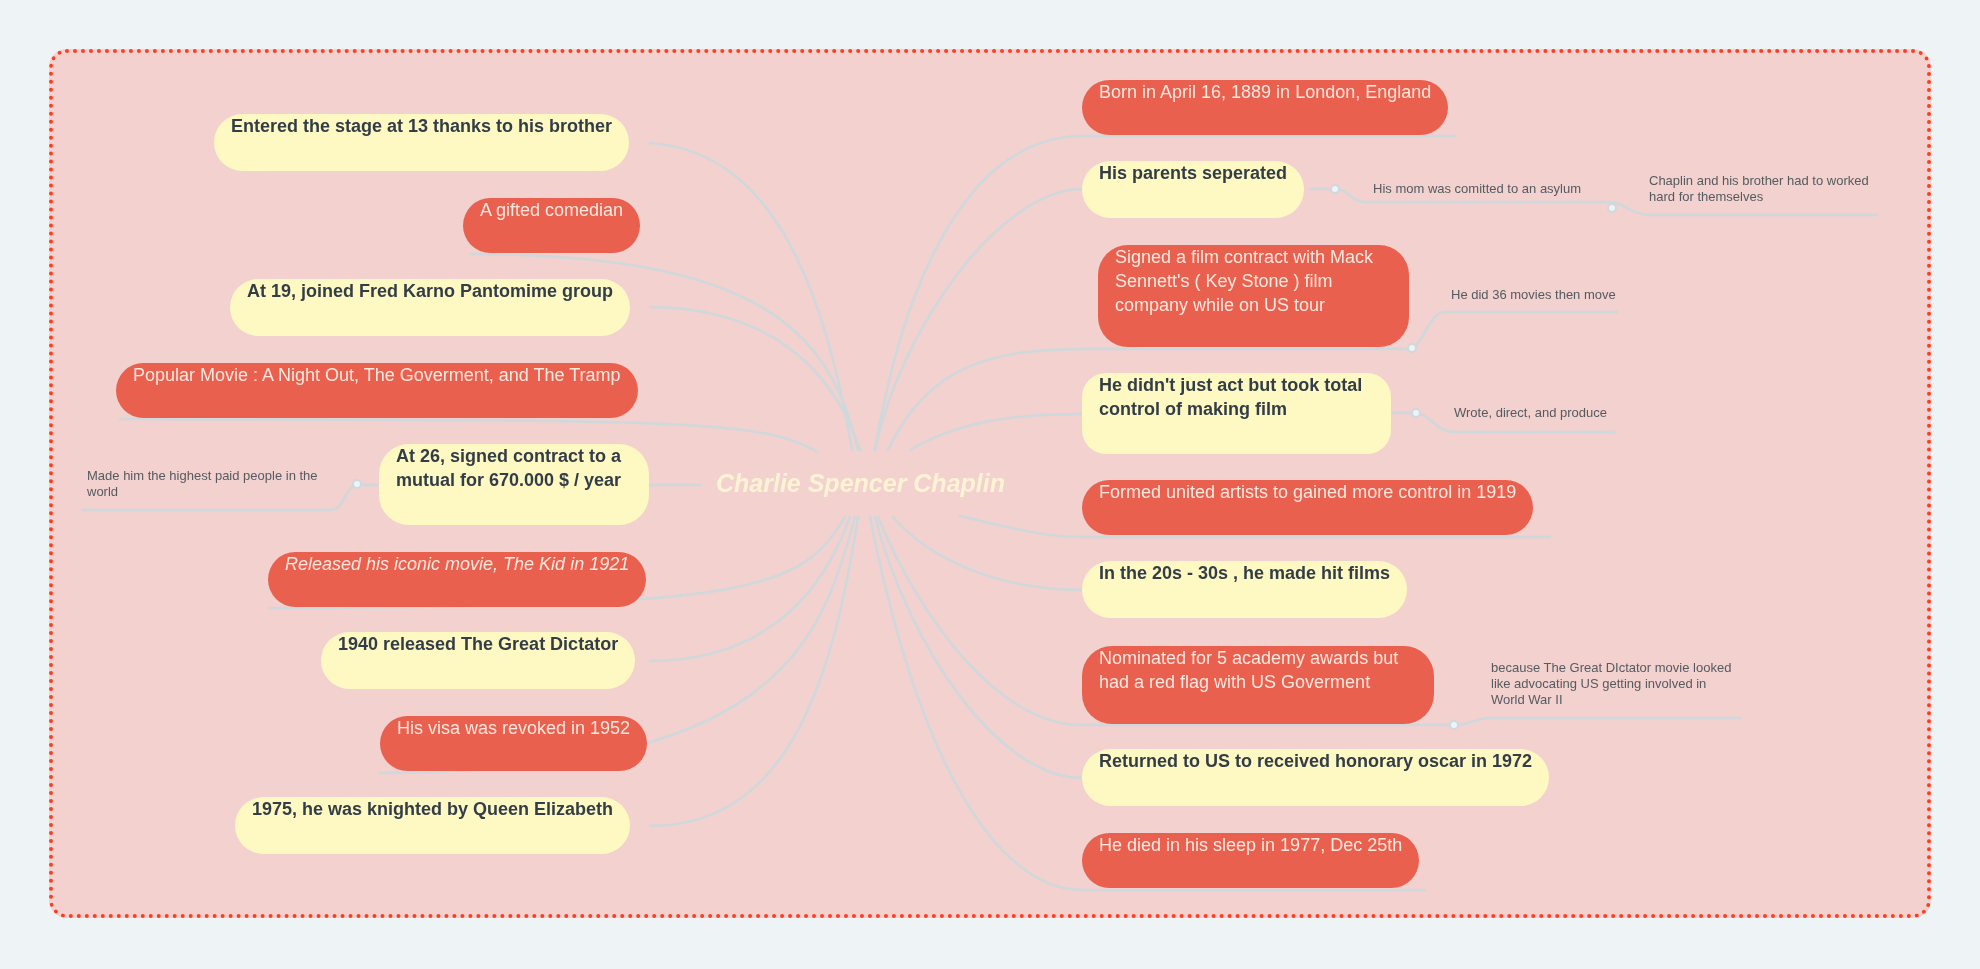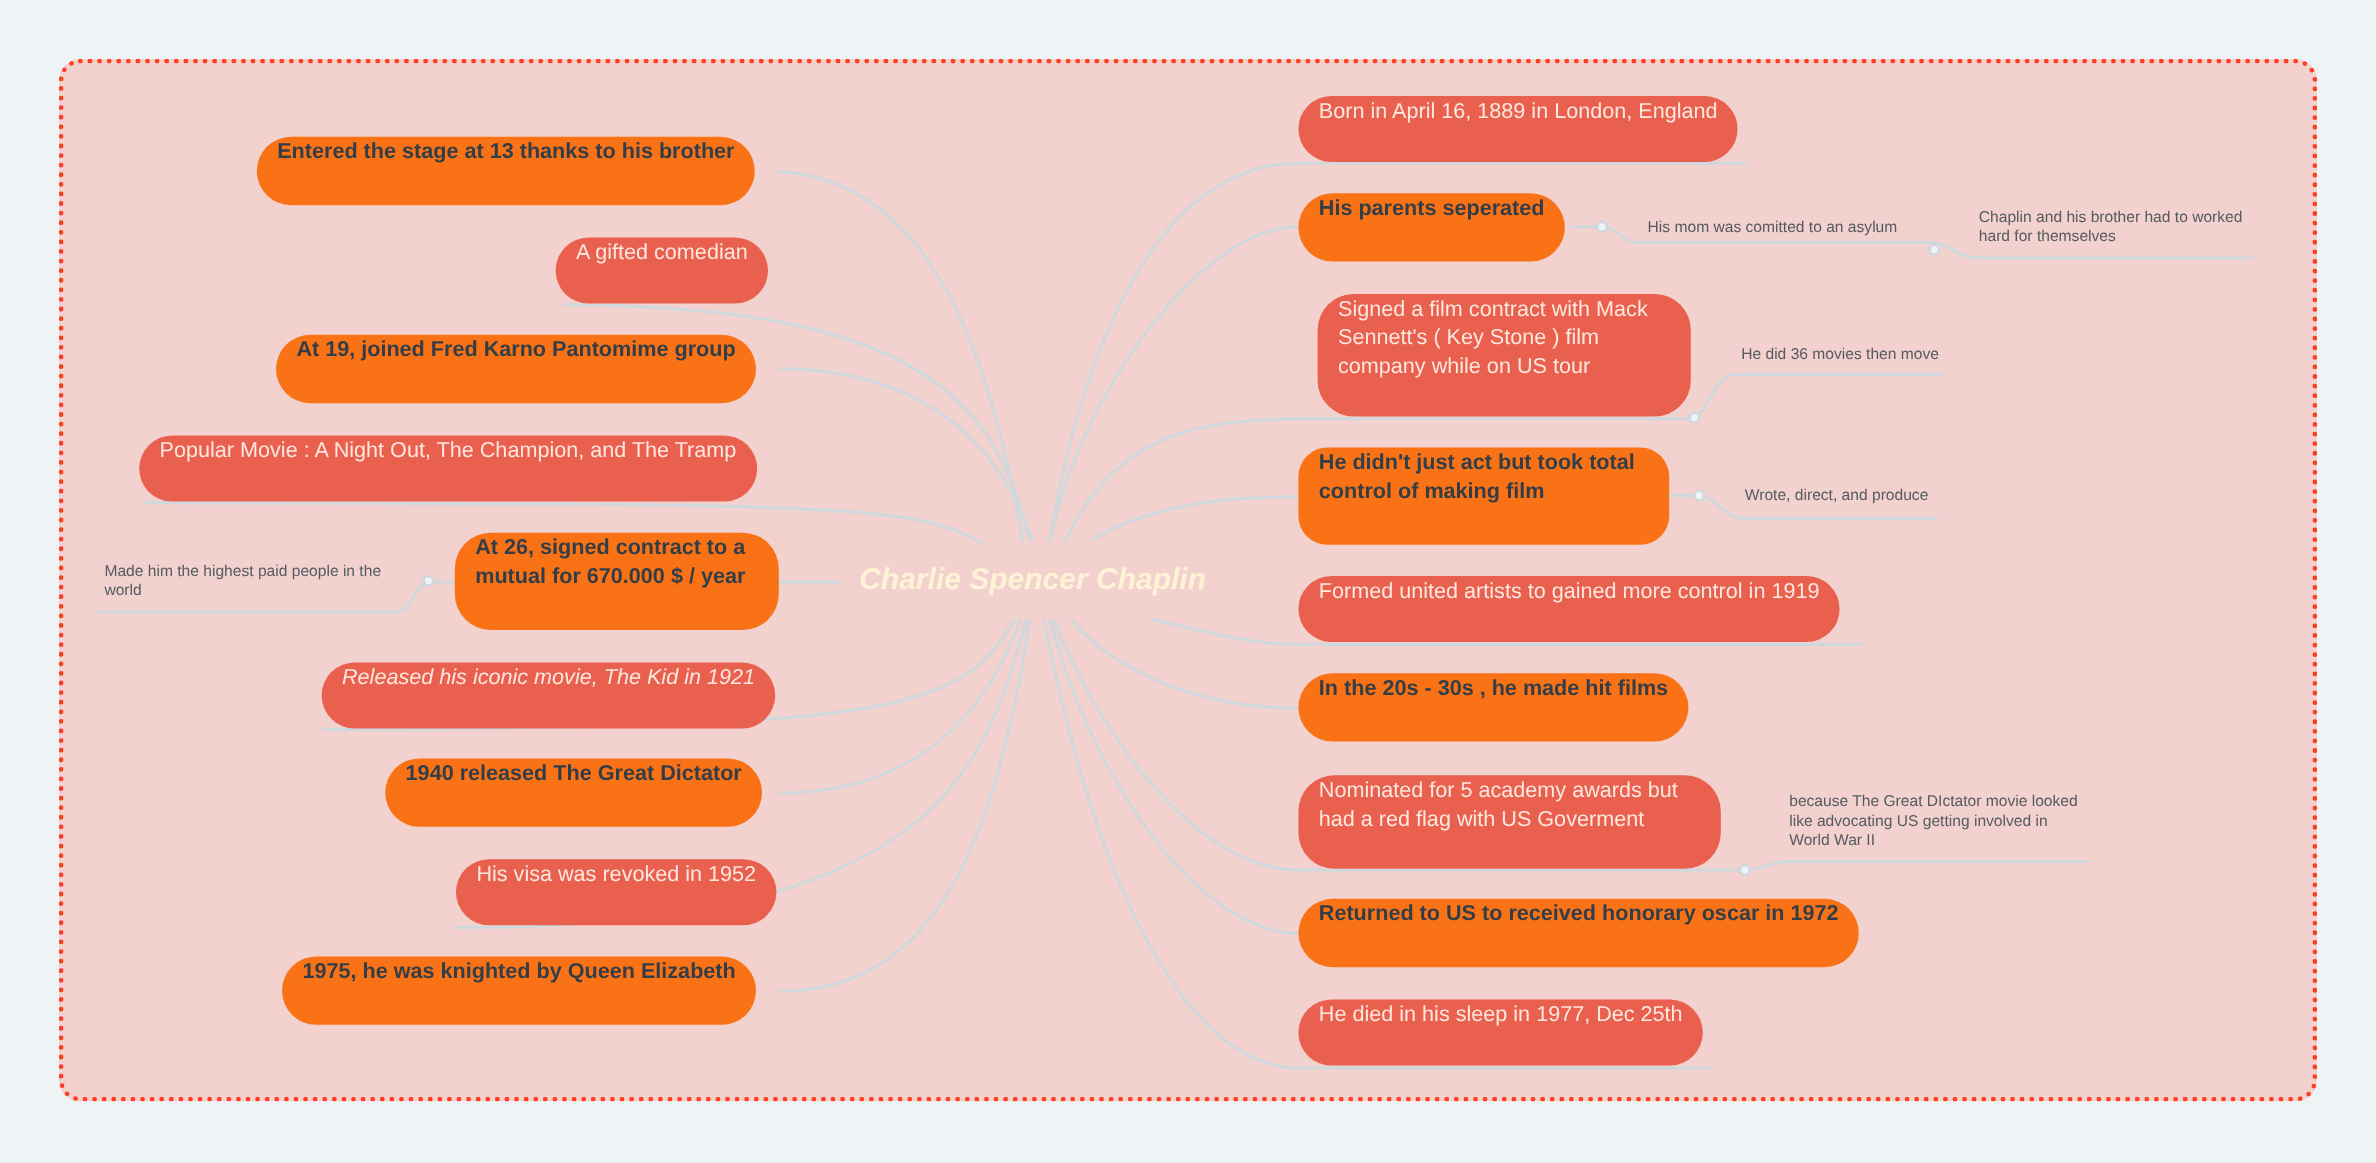--- a/index.html
+++ b/index.html
@@ -1,21 +1,21 @@
 <!DOCTYPE html>
 <html><head>
 <meta charset="utf-8">
 <style>
   html, body { margin:0; padding:0; }
   body { width:1980px; height:969px; background:#eef3f6; position:relative; overflow:hidden; font-family:"Liberation Sans", "DejaVu Sans", sans-serif; }
   .canvas { position:absolute; left:49px; top:49px; width:1882px; height:869px; background:#f2d1ce; border:4px dotted #ff3d1f; border-radius:18px; box-sizing:border-box; }
   svg.links { position:absolute; left:0; top:0; width:1980px; height:969px; pointer-events:none; }
   .node { position:absolute; box-sizing:border-box; border-radius:30px; padding:0 17px; display:flex; font-size:18px; line-height:24px; white-space:nowrap; }
   .node.red { background:#e9604f; color:#fde8df; }
-  .node.white { background:#f97316; color:#333d47; font-weight:bold; }
+  .node.white { background:#fef9c3; color:#333d47; font-weight:bold; }
   .node.multi { white-space:normal; }
   .note { position:absolute; font-size:13px; line-height:16px; color:#555b61; }
   .center { position:absolute; left:716px; top:469px; font-size:25px; font-weight:bold; font-style:italic; color:#fff3d6; white-space:nowrap; }
   .dot { position:absolute; width:10px; height:10px; border-radius:50%; background:#eef3f6; border:2px solid #cfd8dc; box-sizing:border-box; }
 </style>
 </head>
 <body>
 
 <div class="canvas"></div>
 
@@ -63,21 +63,21 @@
 <div class="node white" style="left:214px;top:114px;height:57px;">
   <span>Entered the stage at 13 thanks to his brother</span>
 </div>
 <div class="node red" style="left:463px;top:198px;height:55px;">
   <span>A gifted comedian</span>
 </div>
 <div class="node white" style="left:230px;top:279px;height:57px;">
   <span>At 19, joined Fred Karno Pantomime group</span>
 </div>
 <div class="node red" style="left:116px;top:363px;height:55px;">
-  <span>Popular Movie : A Night Out, The Champion, and The Tramp</span>
+  <span>Popular Movie : A Night Out, The Goverment, and The Tramp</span>
 </div>
 <div class="node white multi" style="left:379px;top:444px;width:270px;height:81px;">
   <span>At 26, signed contract to a mutual for 670.000 $ / year</span>
 </div>
 <div class="note" style="left:87px;top:468px;width:250px;">
   <span>Made him the highest paid people in the world</span>
 </div>
 <div class="node red" style="left:268px;top:552px;height:55px;font-style:italic;">
   <span>Released his iconic movie, The Kid in 1921</span>
 </div>

